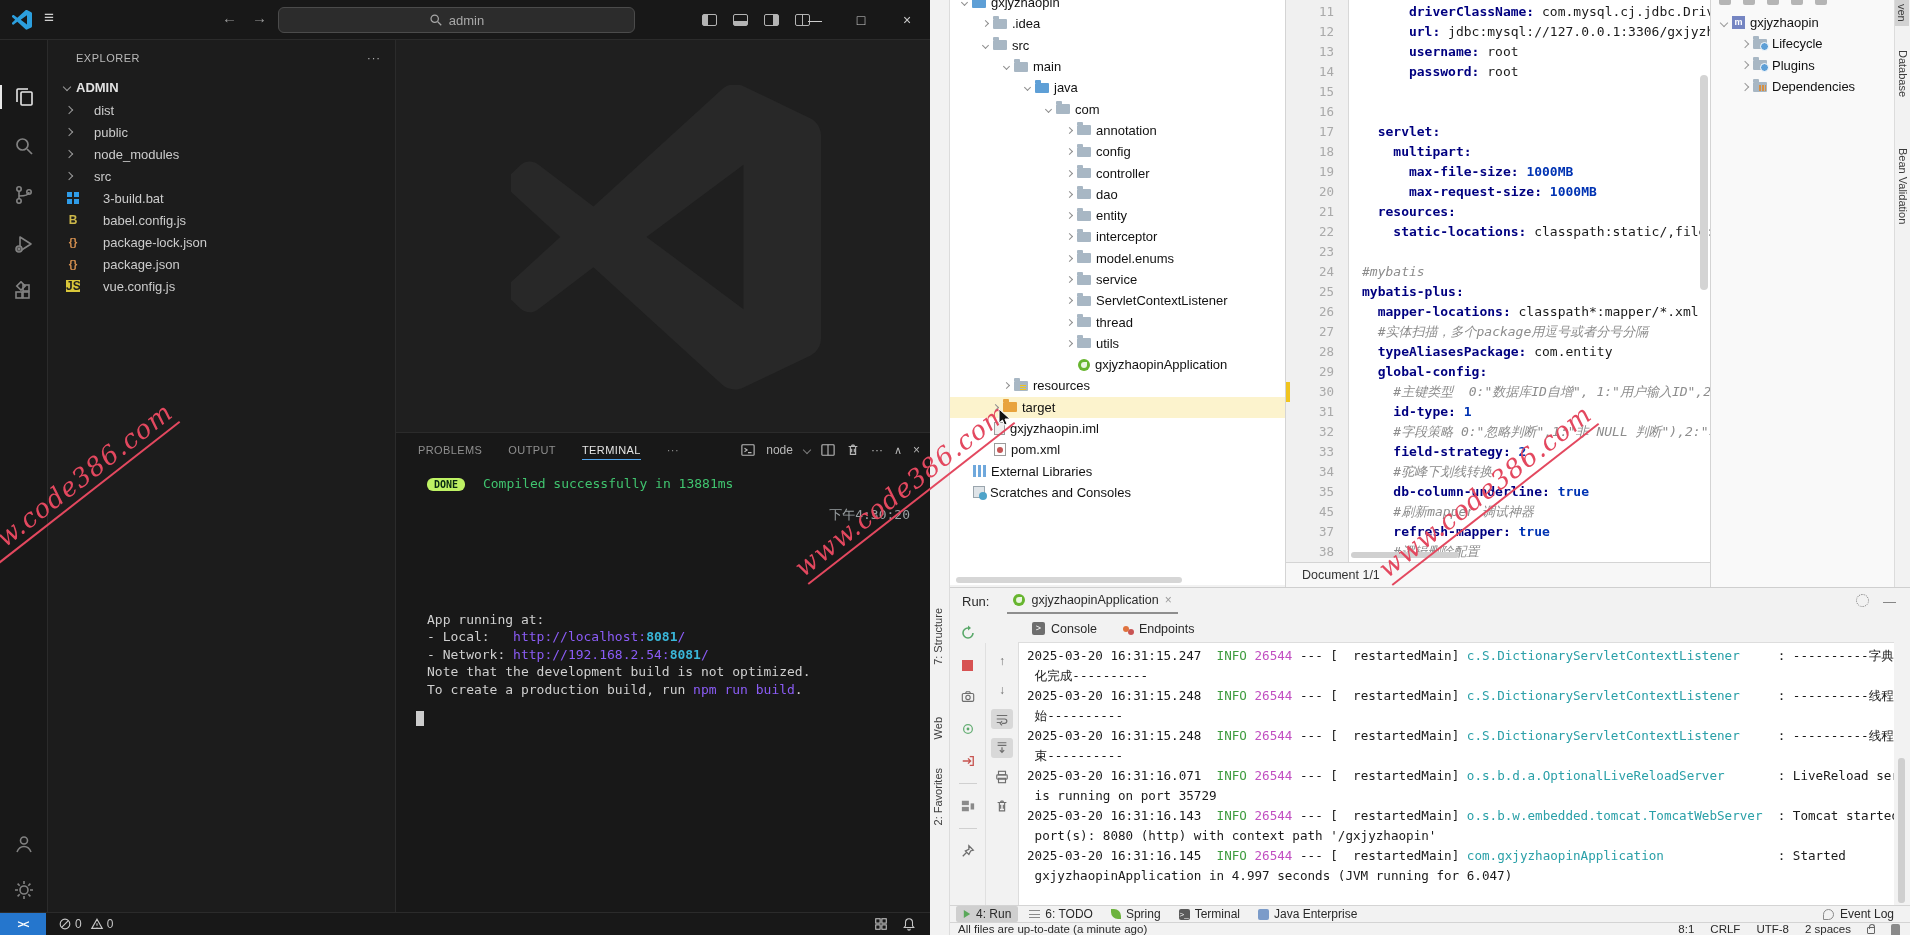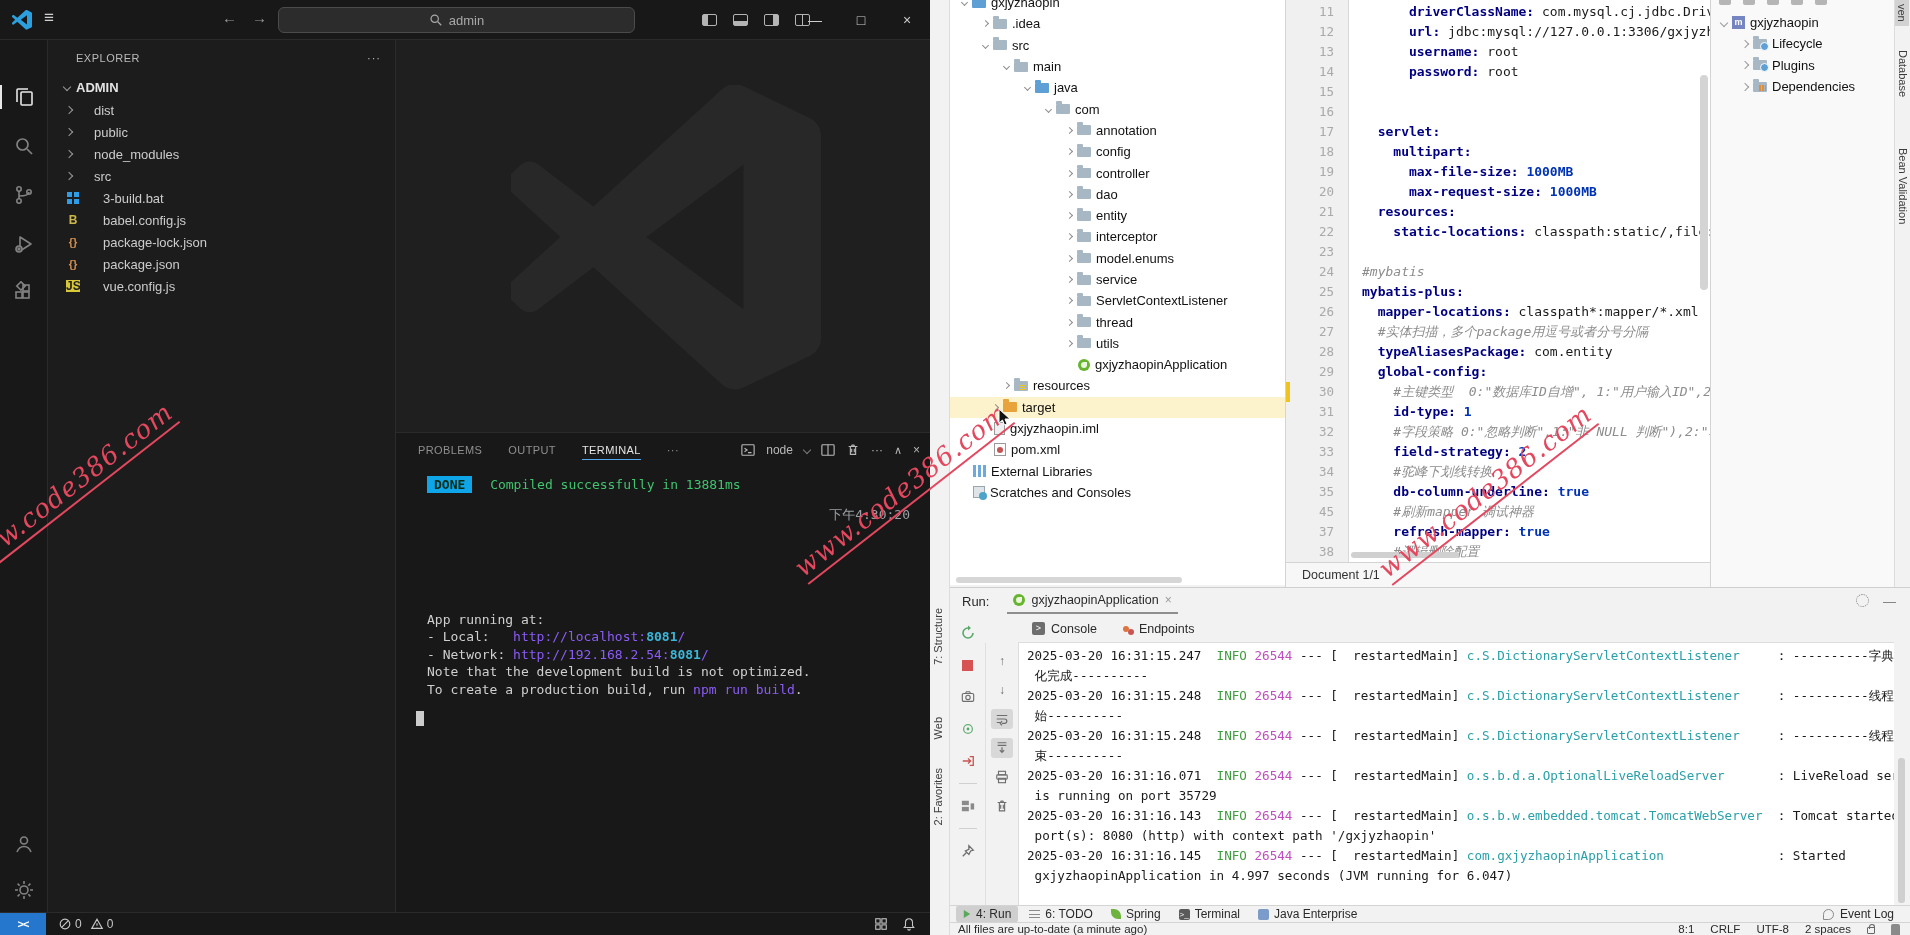--- a/index.html
+++ b/index.html
@@ -46,21 +46,21 @@
   .i-js { background:#d9c73a; color:#1f1f1f; font-weight:bold; font-size:12px; line-height:12px; width:14px; height:12px; text-align:center; border-radius:0; flex:none; }
 
   .vs-editor { position:absolute; left:396px; top:40px; width:534px; height:392px; background:#1f1f1f; }
   .vs-editor svg { position:absolute; left:115px; top:45px; opacity:1; }
 
   .vs-panel { position:absolute; left:396px; top:432px; width:534px; height:481px; background:#181818; border-top:1px solid #2b2b2b; }
   .panel-tabs { position:absolute; left:0; top:0; width:100%; height:34px; display:flex; align-items:center; gap:26px; padding-left:22px; font-size:11px; color:#8f8f8f; letter-spacing:.4px; }
   .panel-tabs .on { color:#e4e4e4; border-bottom:1px solid #55a8f0; padding-bottom:3px; margin-bottom:-4px; }
   .panel-right { position:absolute; right:10px; top:0; height:34px; display:flex; align-items:center; gap:11px; color:#b8b8b8; font-size:12px; }
   .term { position:absolute; left:0; top:35px; width:100%; height:446px; font-family:"DejaVu Sans Mono",monospace; font-size:13px; }
-  .done-badge { display:inline-block; background:#0ea5e9; color:#082a12; font-weight:bold; padding:1px 7px; border-radius:0; margin-right:10px; font-size:13px; }
+  .done-badge { display:inline-block; background:#bef264; color:#082a12; font-weight:bold; padding:1px 7px; border-radius:6px; margin-right:10px; font-size:10px; }
   .tg { color:#40c46f; }
   .tp { color:#cfcfcf; } .tl { color:#8b5cf6; } .tlb { color:#3ab6d8; font-weight:bold; }
   .term-time { position:absolute; right:20px; top:38px; color:#9aa0a3; }
   .term-lines { position:absolute; left:31px; top:143px; line-height:17.4px; white-space:pre; }
   .cursorblk { position:absolute; left:20px; top:243px; width:8px; height:15px; background:#cccccc; }
 
   .vs-status { position:absolute; left:0; top:912px; width:100%; height:23px; background:#181818; border-top:1px solid #2b2b2b; font-size:12px; color:#c8c8c8; }
   .remote { position:absolute; left:0; top:0; width:46px; height:100%; background:#2576cd; color:#fff; display:flex; align-items:center; justify-content:center; font-size:11px; font-weight:bold; letter-spacing:-1px; }
   .probs { position:absolute; left:58px; top:0; height:100%; display:flex; align-items:center; gap:8px; }
   .probs svg { margin-right:-5px; }

